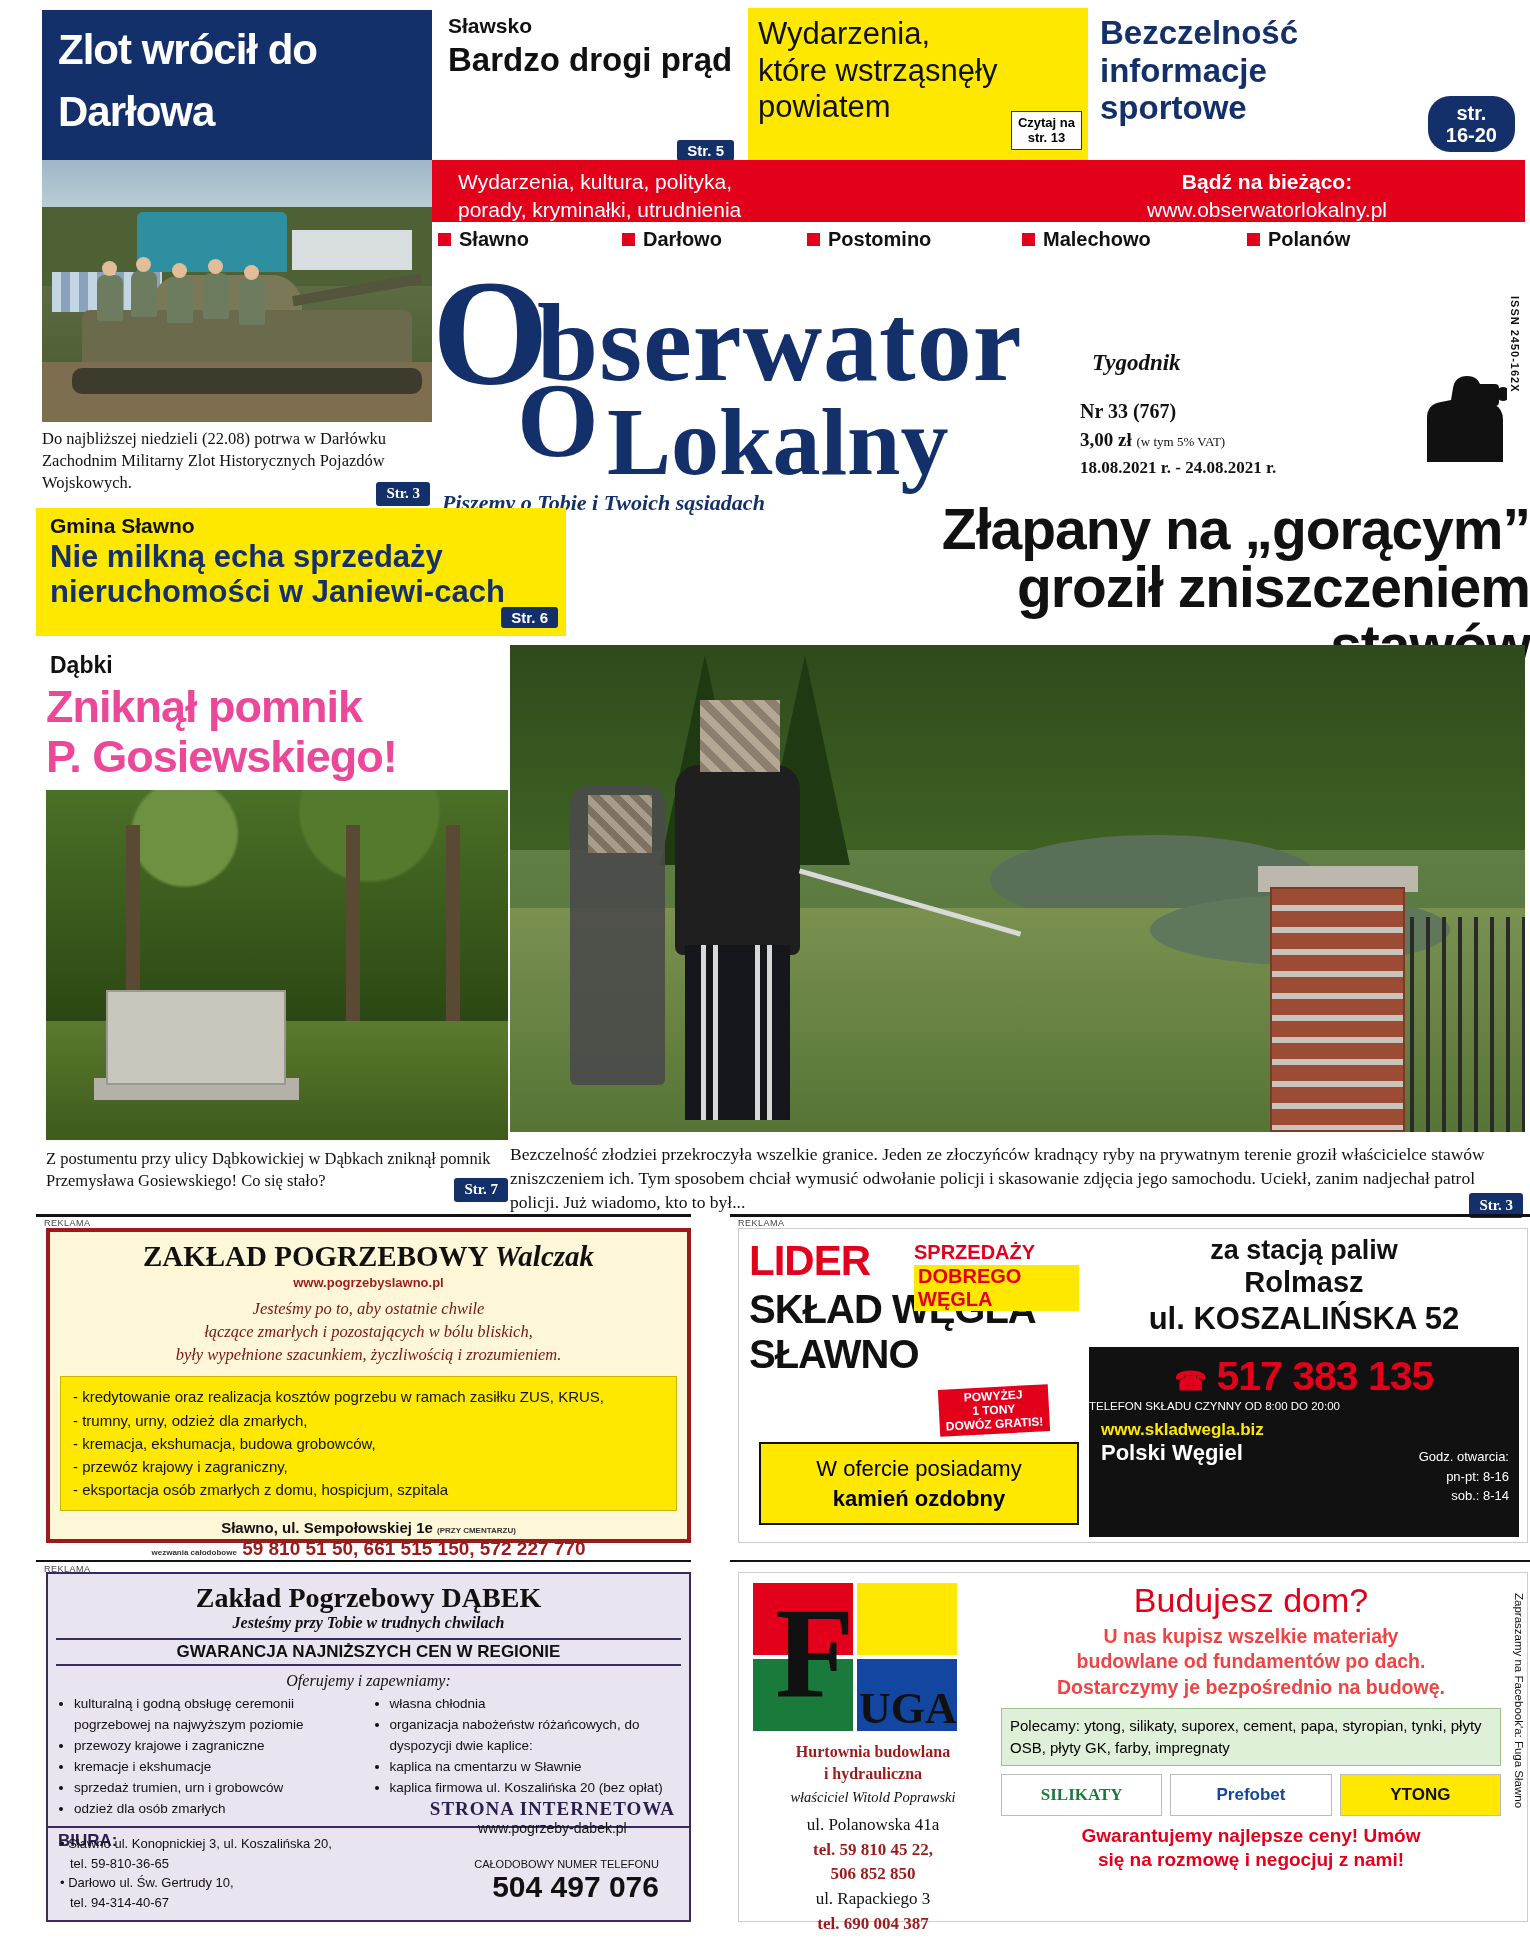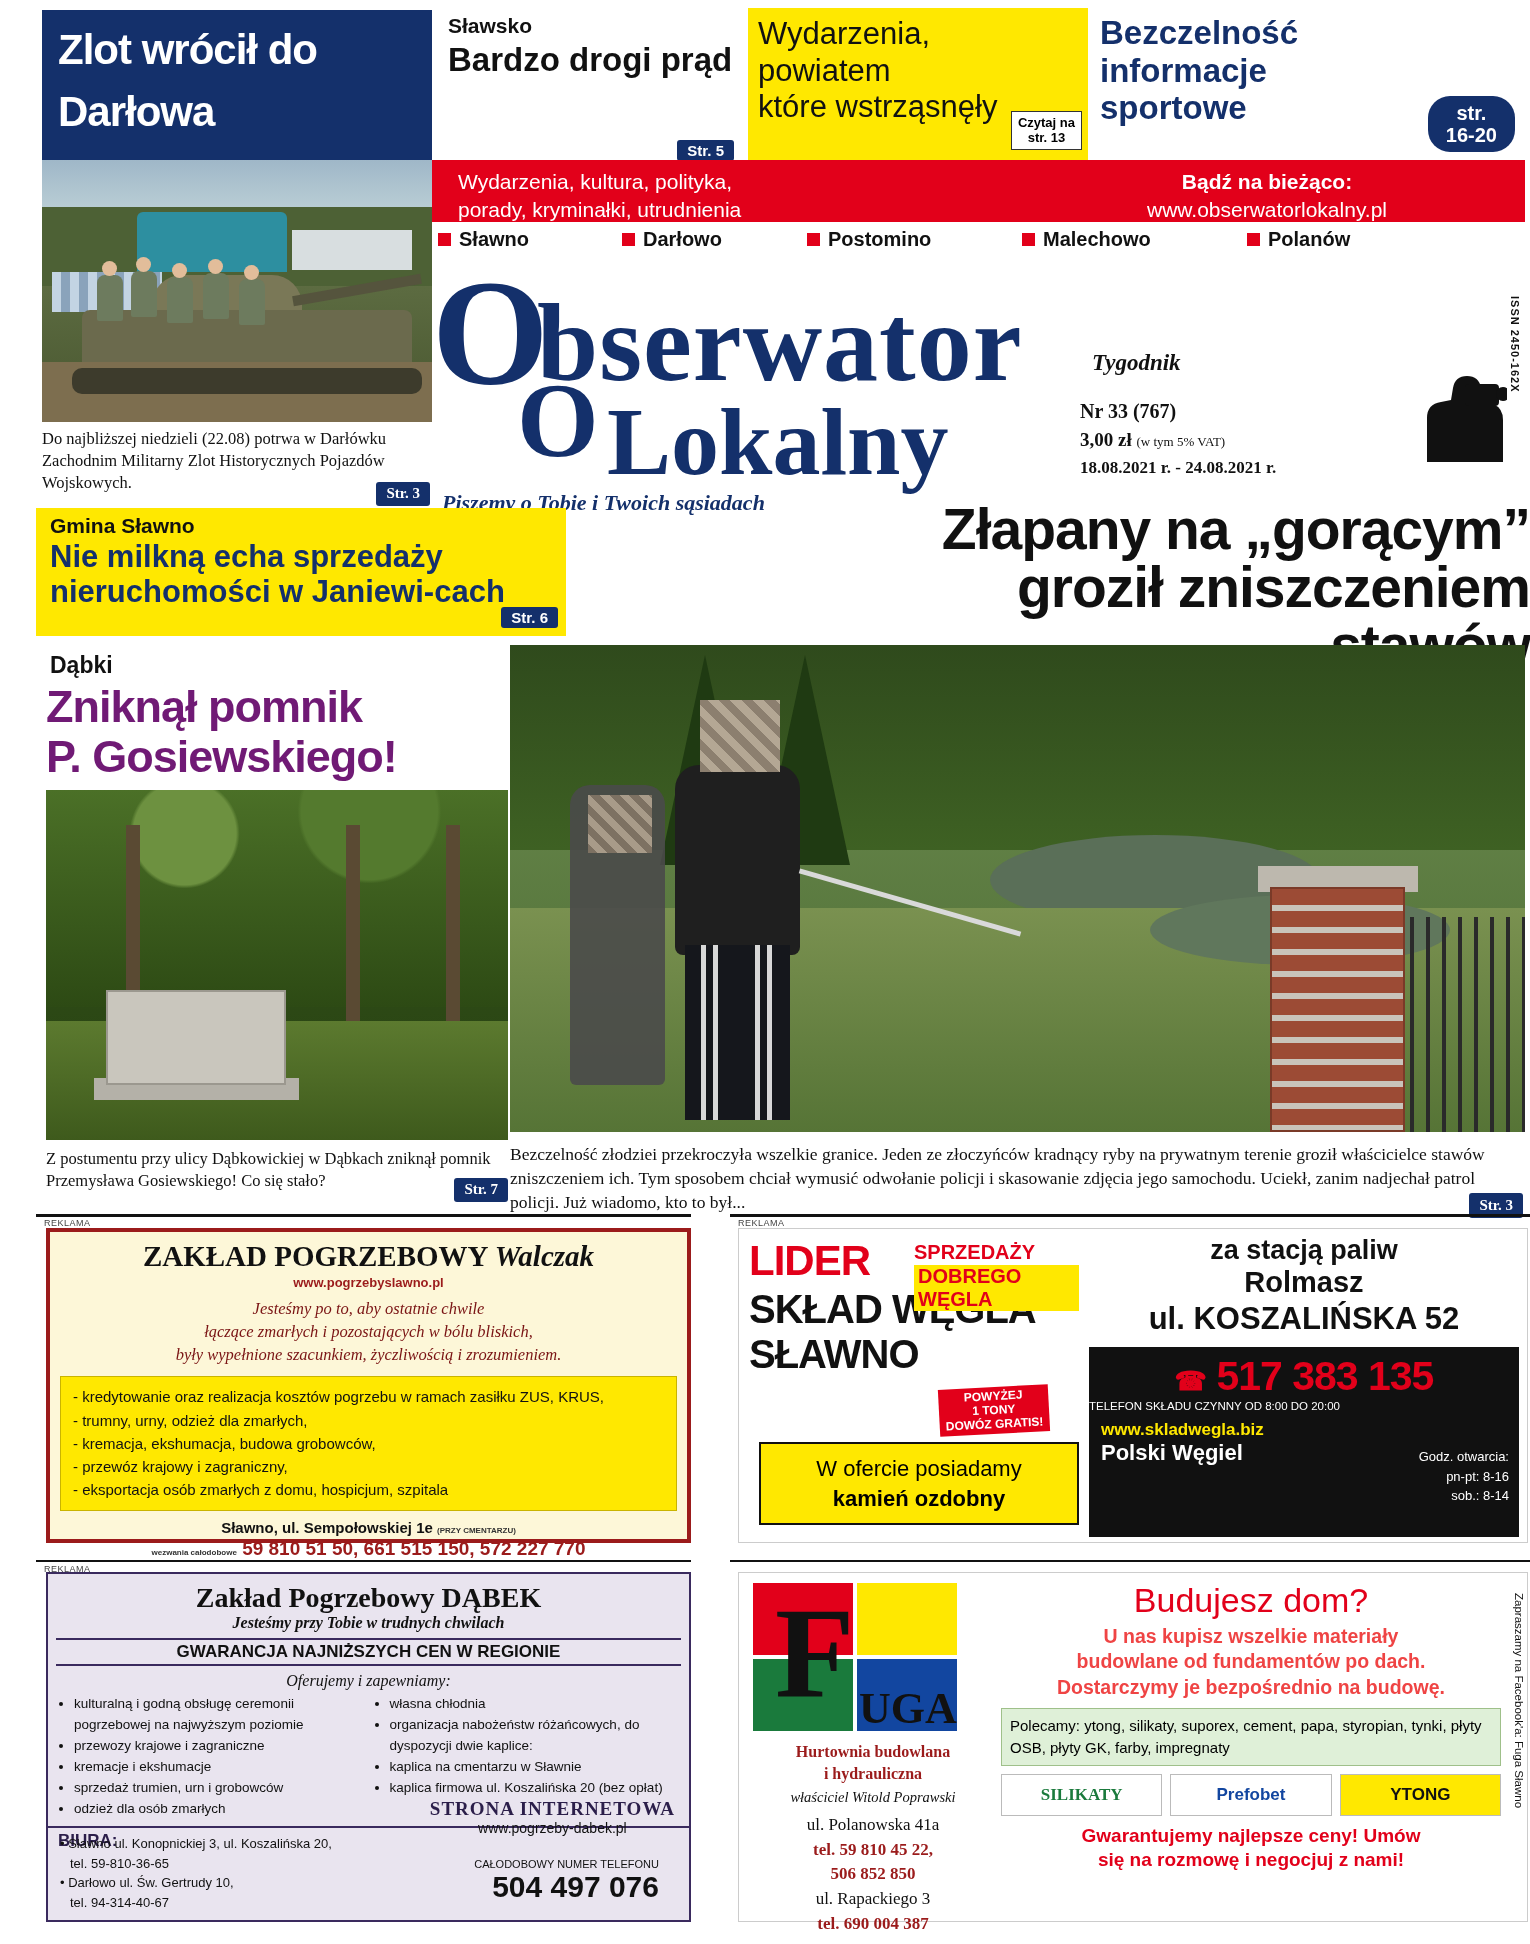--- a/index.html
+++ b/index.html
@@ -110,21 +110,21 @@
   .gmina-box {
     position:absolute; left:36px; top:508px; width:530px; height:128px;
     background:#ffe800;
   }
   .gmina-box .kicker { font-size:21px; font-weight:bold; color:#111; padding:6px 0 2px 14px; }
   .gmina-box .head { font-size:31px; font-weight:bold; color:#14306b; line-height:1.12; padding-left:14px; }
   .gmina-box .str-wrap { position:absolute; right:8px; bottom:8px; }
 
   
   .dabki-kicker { position:absolute; left:50px; top:652px; font-size:23px; font-weight:bold; color:#111; }
-  .dabki-head { position:absolute; left:46px; top:682px; width:470px; font-size:45px; font-weight:bold; color:#701a75; line-height:1.1; letter-spacing:-1px; }
+  .dabki-head { position:absolute; left:46px; top:682px; width:470px; font-size:45px; font-weight:bold; color:#ec4899; line-height:1.1; letter-spacing:-1px; }
   .dabki-photo {
     position:absolute; left:46px; top:790px; width:462px; height:350px;
     background:linear-gradient(#38561f,#25400f); overflow:hidden;
   }
   .dabki-photo .canopy { position:absolute; left:0; top:0; width:100%; height:62%;
       background:radial-gradient(circle at 30% 20%, #6d9140 0 14%, transparent 15%),
                  radial-gradient(circle at 70% 10%, #547a2e 0 18%, transparent 19%),
                  linear-gradient(#4b7027,#2d4a14); }
   .dabki-photo .trunk { position:absolute; top:10%; width:14px; height:70%; background:#5a4a33; }
   .dabki-photo .grass { position:absolute; left:0; bottom:0; width:100%; height:34%; background:linear-gradient(#5c7a2f,#3e5a1c); }
@@ -280,22 +280,22 @@
     <div class="slawsko-box">
       <div class="kicker">Sławsko</div>
       <div class="head">Bardzo drogi prąd</div>
       <div class="str-wrap">
         <span class="str-badge">Str. 5</span>
       </div>
     </div>
 
     <div class="yellow-box">
       <div class="line" style="padding-top:8px;">Wydarzenia,</div>
+      <div class="line">które wstrząsnęły</div>
       <div class="line">powiatem</div>
-      <div class="line">które wstrząsnęły</div>
       <div class="czytaj">
         <div>Czytaj na</div>
         <div>str. 13</div>
       </div>
     </div>
 
     <div class="sport-box">
       <div class="l" style="padding-top:6px;">Bezczelność</div>
       <div class="l">informacje</div>
       <div class="l">sportowe</div>

